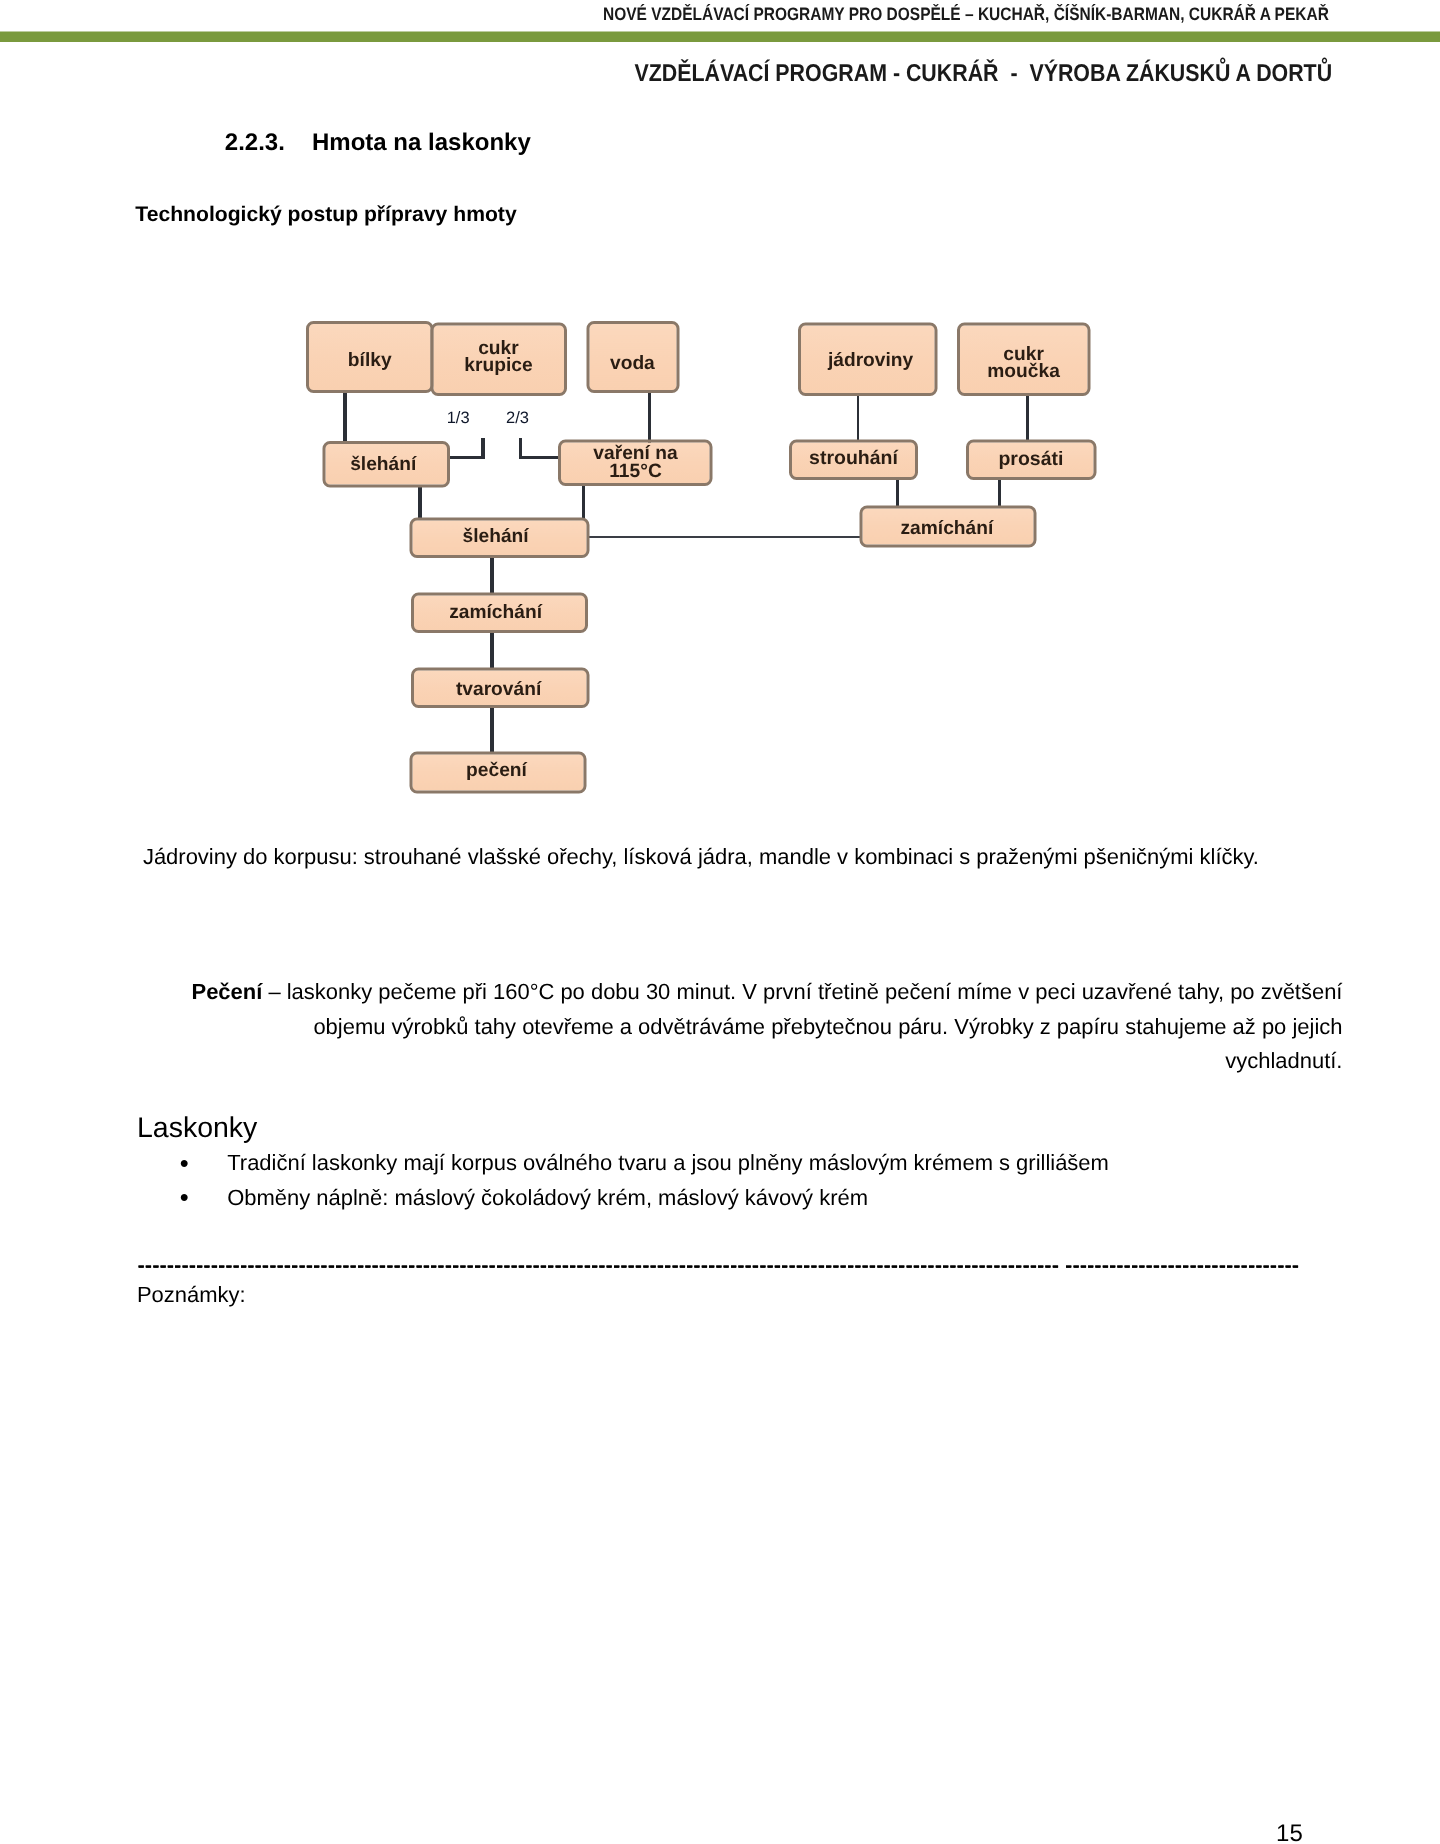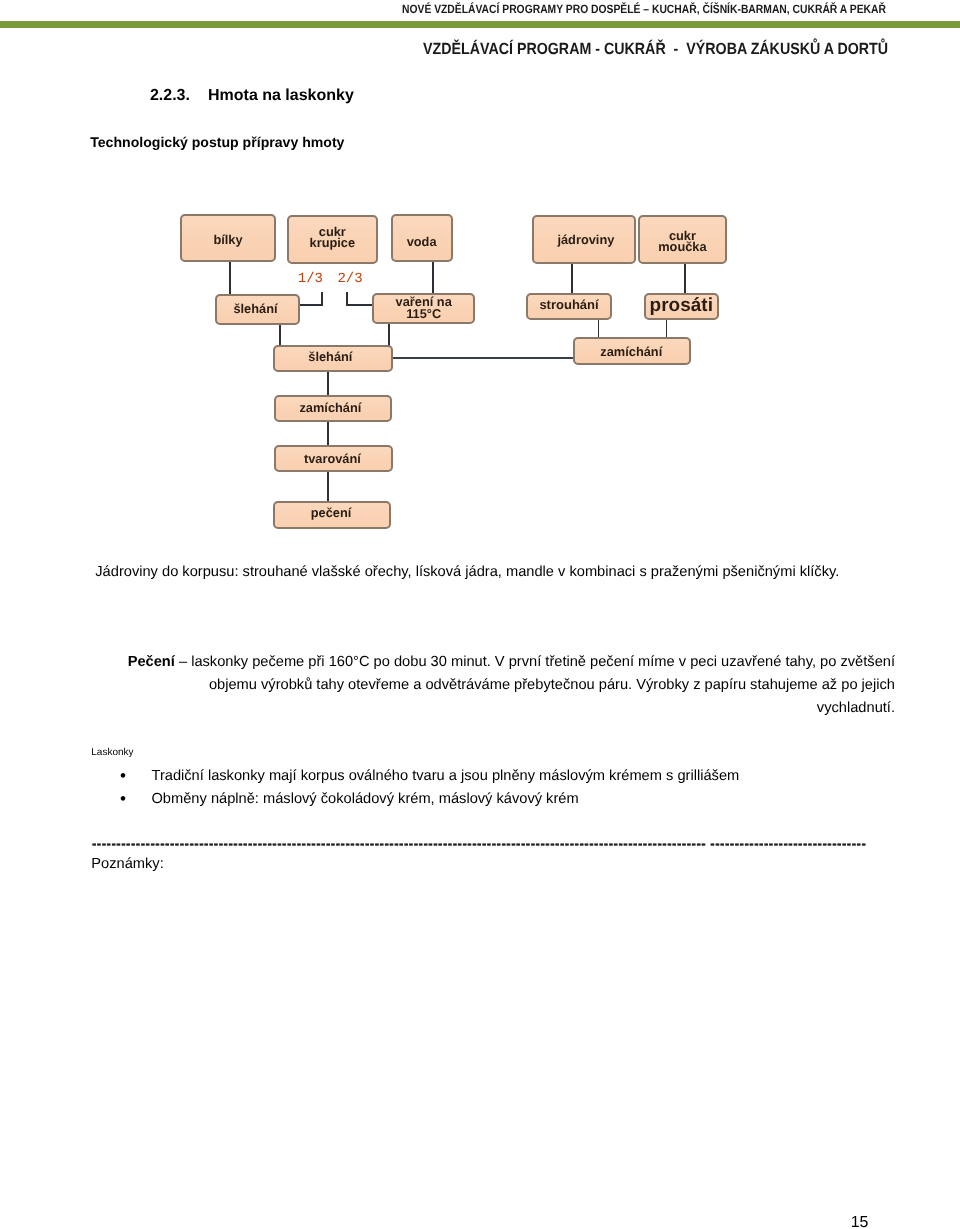--- a/index.html
+++ b/index.html
@@ -31,51 +31,51 @@
   .h-num{position:absolute;left:149.9px;top:84.7px;font-size:16px;font-weight:bold;line-height:22.7px;}
   .h-txt{position:absolute;left:208px;top:84.7px;font-size:16px;font-weight:bold;line-height:22.7px;}
   .sub-h{position:absolute;left:90.2px;top:130.8px;font-size:14.1px;font-weight:bold;line-height:22.7px;}
 
   
   .body{position:absolute;left:91.3px;width:748px;font-size:14.65px;line-height:22.7px;
         text-align:right;word-spacing:0;}
   .b1{top:561.2px;}
   .b2{top:605.9px;}
   .b3{top:651.3px;width:767.7px;margin-left:36px;}
-  .lask{position:absolute;left:91.3px;top:742.2px;font-size:10px;line-height:22.7px;}
+  .lask{position:absolute;left:91.3px;top:742.2px;font-size:19px;line-height:22.7px;}
   .bullets{position:absolute;left:91.3px;top:764.9px;width:800px;font-size:14.65px;line-height:22.7px;}
   .bullets .row{display:flex;}
   .bullets .bt{width:60.2px;text-align:left;padding-left:28.6px;box-sizing:border-box;font-size:17px;}
   .dashes{position:absolute;left:91.7px;top:833.0px;width:830px;font-size:14.65px;line-height:22.7px;
      white-space:nowrap;overflow:hidden;letter-spacing:0;
      text-shadow:0 0.5px 0 rgba(0,0,0,0.92), 0 -0.12px 0 rgba(0,0,0,0.35);}
   .pozn{position:absolute;left:91.3px;top:852.7px;font-size:14.65px;line-height:22.7px;}
   .pageno{position:absolute;left:0;top:1211.5px;width:868.5px;text-align:right;font-size:16px;line-height:22.7px;}
 
   
   .diagram{position:absolute;left:0;top:0;width:960px;height:1229px;}
   .node{
     position:absolute;box-sizing:border-box;
     background:linear-gradient(to bottom,#fbd8bd 0%,#fad3b5 50%,#f9d0b0 100%);border:2px solid #8a7868;border-radius:5px;
     display:flex;align-items:center;justify-content:center;
     font-family:"Liberation Sans", sans-serif;font-weight:bold;color:#2a1d13;
     text-align:center;line-height:11.9px;
   }
-  .frac{position:absolute;font-family:Liberation Mono, monospace;font-size:14px;color:#c2410c;line-height:16px;}
+  .frac{position:absolute;font-family:Liberation Sans, sans-serif;font-size:11px;color:#0f172a;line-height:16px;}
   .dg-lines{position:absolute;left:0;top:0;}
   .node span{white-space:pre;display:block;position:relative;top:var(--ty,0px);left:var(--tx,0px);}
-  .n-bilky  {--ty:2px;left:180px;top:213.6px;width:96px;height:48.8px;font-size:12.8px;}
+  .n-bilky  {--ty:2px;left:204px;top:213.6px;width:85px;height:48.8px;font-size:12.8px;}
   .n-krupice{--ty:-2.3px;left:286.8px;top:215.4px;width:91px;height:48.8px;font-size:12.8px;}
   .n-voda   {--ty:3.6px;left:390.6px;top:213.6px;width:62px;height:48.8px;font-size:12.8px;}
-  .n-jadro  {--ty:0px;--tx:2.3px;left:531.6px;top:214.8px;width:104px;height:49.4px;font-size:12.8px;}
+  .n-jadro  {--ty:0px;--tx:2.3px;left:531.6px;top:214.8px;width:93px;height:49.4px;font-size:12.8px;}
   .n-moucka {--ty:2px;--tx:0px;left:638px;top:214.8px;width:88.8px;height:49.4px;font-size:12.8px;}
   .n-sleh1  {--ty:0px;--tx:-1.8px;left:214.6px;top:293.6px;width:85.4px;height:31.4px;font-size:12.8px;}
   .n-vareni {--ty:-1.2px;left:372.2px;top:293.2px;width:103px;height:31.2px;font-size:12.8px;}
   .n-strouh {--ty:-1.2px;--tx:0px;left:526px;top:292.8px;width:86px;height:27.4px;font-size:13px;}
-  .n-prosati{--ty:-0.5px;--tx:0px;left:643.8px;top:292.8px;width:75px;height:27.4px;font-size:19px;}
+  .n-prosati{--ty:-0.5px;--tx:0px;left:643.8px;top:292.8px;width:87px;height:27.4px;font-size:13px;}
   .n-sleh2  {--ty:-1.5px;--tx:-2.5px;left:272.8px;top:344.8px;width:120.2px;height:27.4px;font-size:12.8px;}
   .n-zam1   {--ty:1.4px;--tx:-1px;left:573.2px;top:336.8px;width:118.2px;height:27.8px;font-size:12.8px;}
   .n-zam2   {--ty:0px;--tx:-2.5px;left:273.6px;top:394.6px;width:118.6px;height:27.2px;font-size:12.8px;}
   .n-tvar   {--ty:0.3px;--tx:-0.8px;left:273.6px;top:444.9px;width:119.2px;height:27.6px;font-size:12.8px;}
   .n-pec    {--ty:-2px;--tx:-1px;left:272.8px;top:500.8px;width:118.4px;height:27.8px;font-size:12.8px;}
   .f1{left:297.8px;top:270.8px;}
   .f2{left:337.4px;top:270.8px;}
 </style>
 </head>
 <body>

